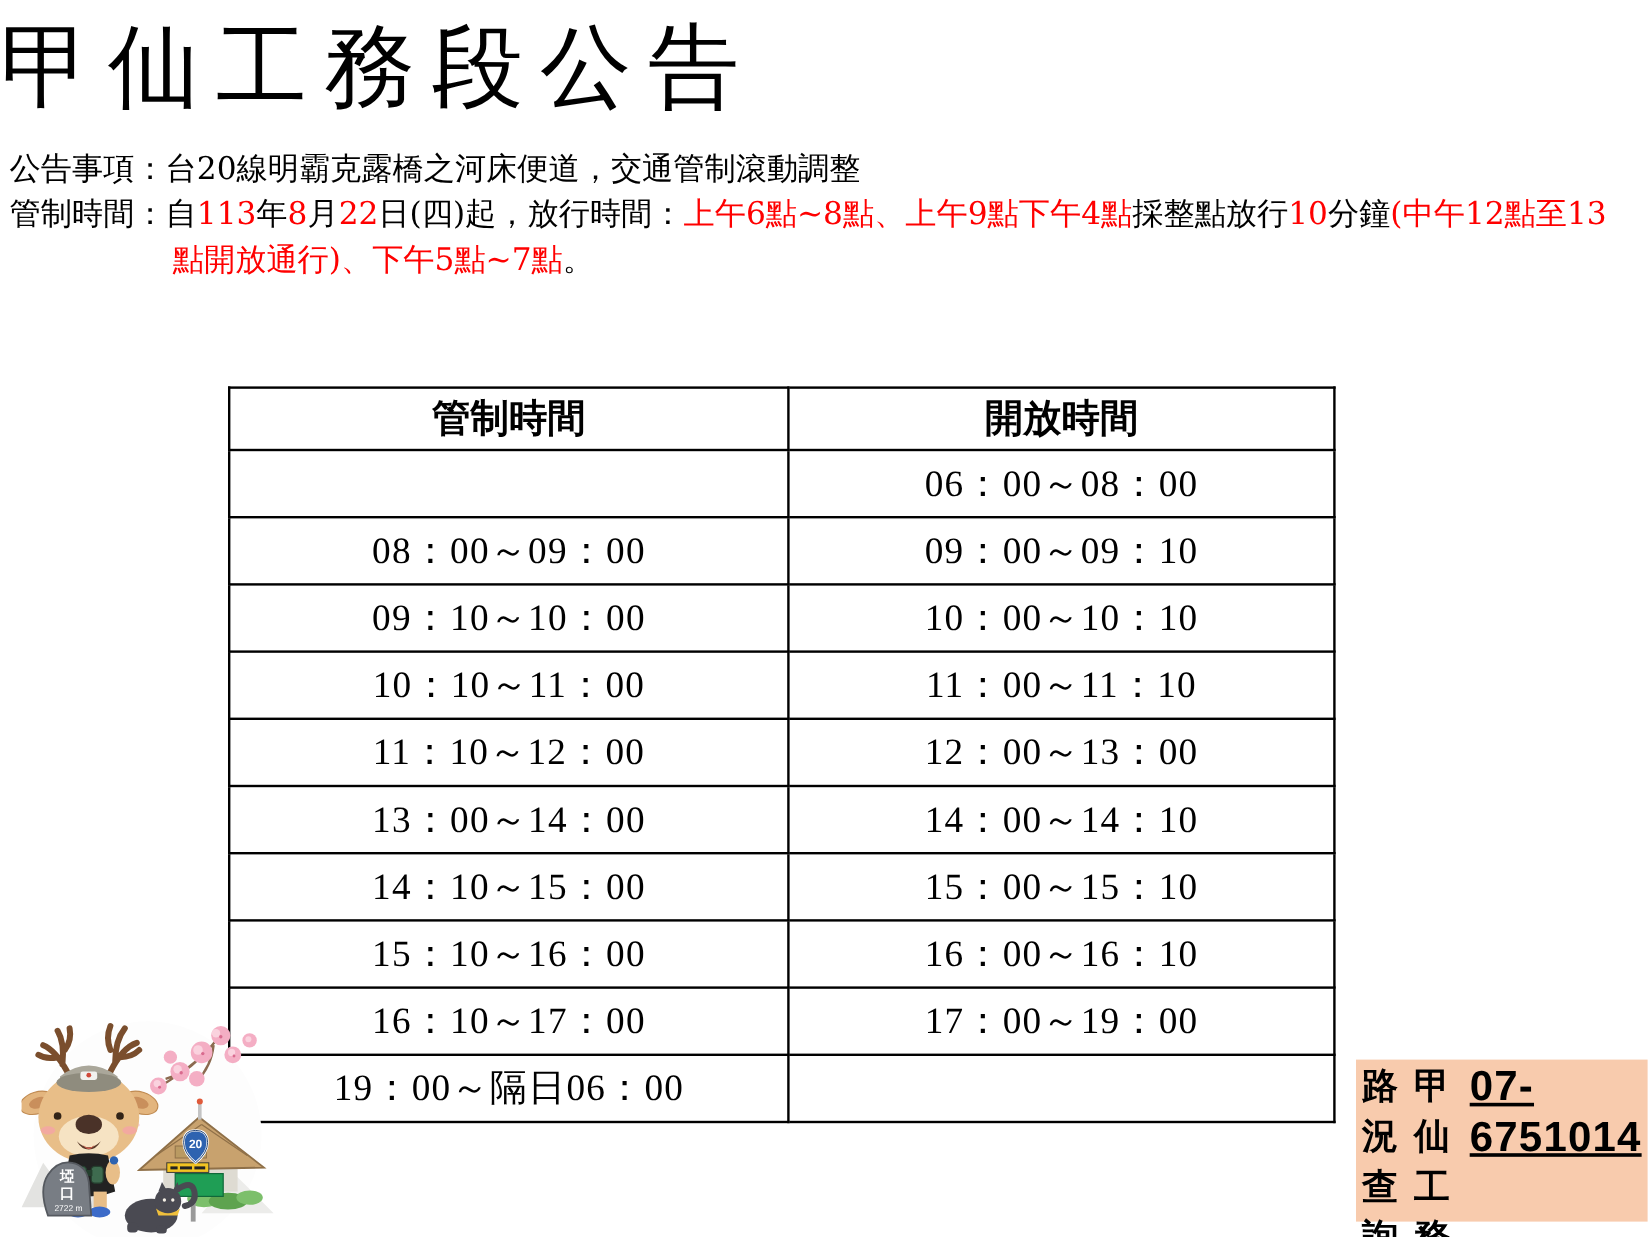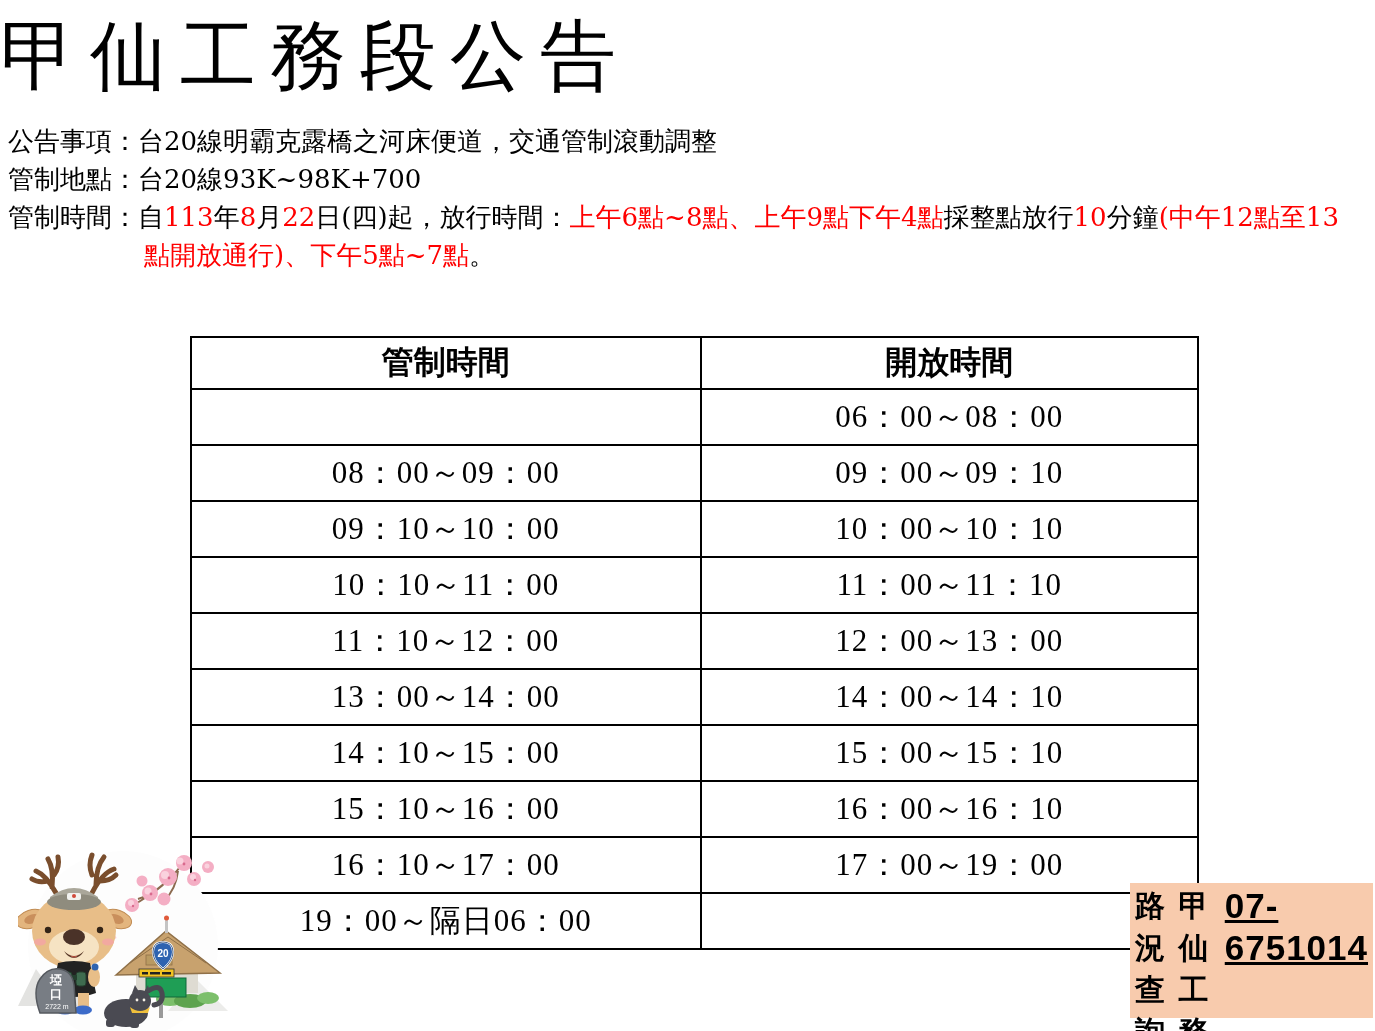--- a/index.html
+++ b/index.html
@@ -13,21 +13,21 @@
     font-family:"DejaVu Serif","Liberation Serif",serif;
   }
   .announcement{
     position:absolute;left:8px;top:122px;width:1360px;
     font-size:26px;line-height:38px;
   }
   .ann-line{white-space:nowrap;}
   .ann-line.indent{padding-left:136px;}
   .red{color:#ff0000;}
   .control-table{
-    position:absolute;left:190px;top:336px;width:1009px;
+    position:absolute;left:190px;top:322px;width:923px;
     border-collapse:collapse;table-layout:fixed;
   }
   .control-table th,.control-table td{
     border:2px solid #000;text-align:center;padding:0;
   }
   .control-table th{
     height:50px;font-family:"Liberation Sans","DejaVu Sans",sans-serif;
     font-size:32px;font-weight:700;
   }
   .control-table td{
@@ -50,21 +50,20 @@
 </style>
 </head>
 <body>
 
 <div class="page">
 
   <h1 class="title">甲仙工務段公告</h1>
 
   <div class="announcement">
       <div class="ann-line"><span>公告事項：台20線明霸克露橋之河床便道，交通管制滾動調整</span></div>
-      <div class="ann-line"><span>管制地點：台20線93K~98K+700</span></div>
       <div class="ann-line"><span>管制時間：自</span><span class="red">113</span><span>年</span><span class="red">8</span><span>月</span><span class="red">22</span><span>日(四)起，放行時間：</span><span class="red">上午6點~8點、上午9點下午4點</span><span>採整點放行</span><span class="red">10</span><span>分鐘</span><span class="red">(中午12點至13</span></div>
       <div class="ann-line indent"><span class="red">點開放通行)、下午5點~7點</span><span>。</span></div>
     </div>
 
   <table class="control-table">
     <thead>
       <tr>
         <th style="width:50.4%">管制時間</th>
         <th class="open-col">開放時間</th>
       </tr>

